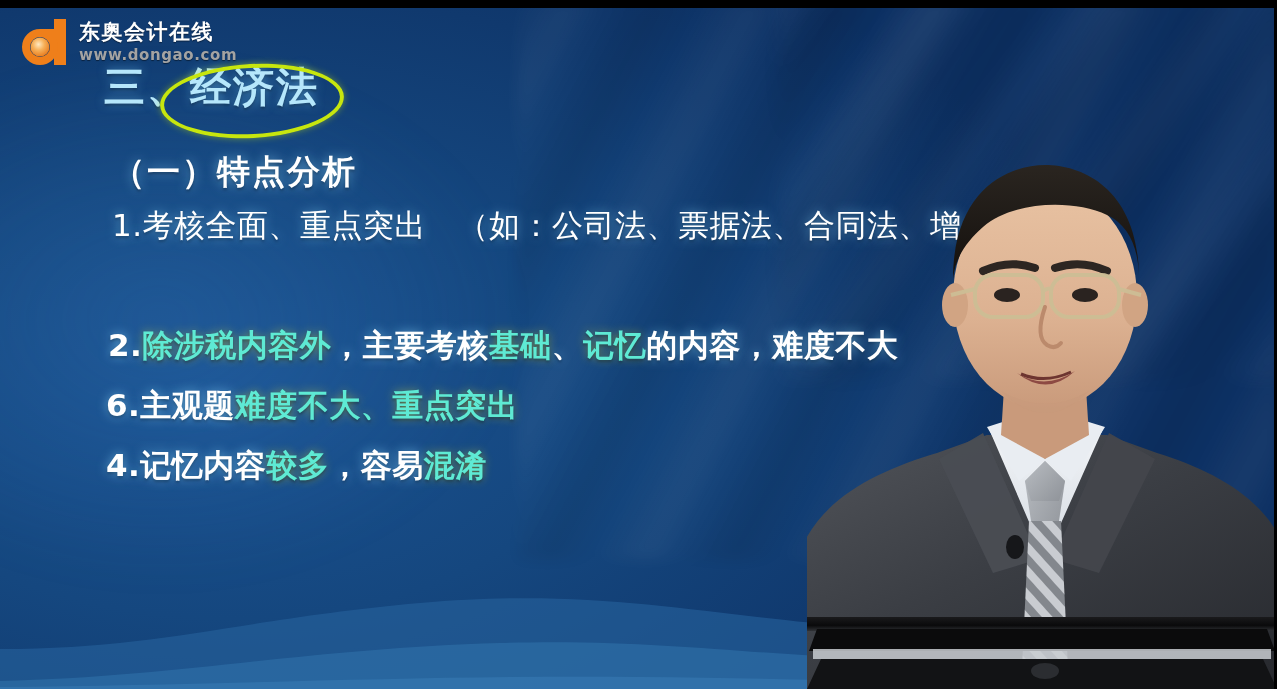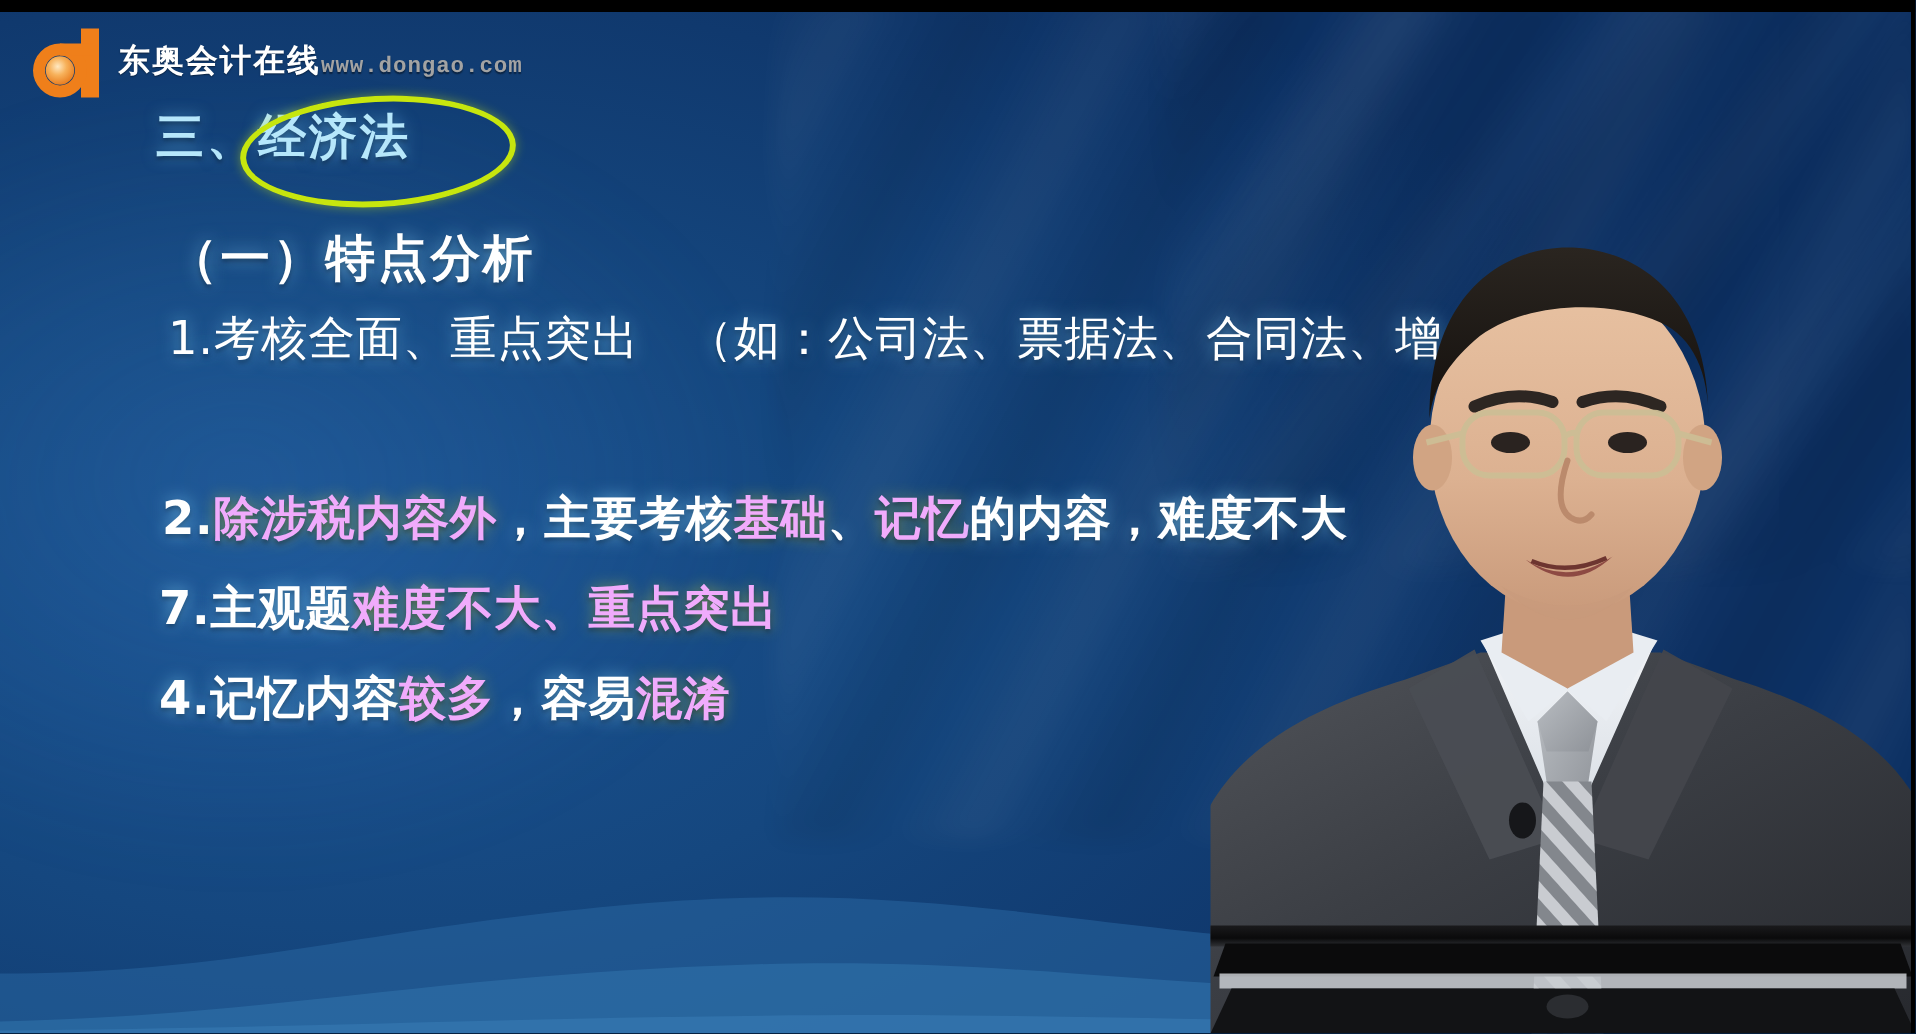--- a/index.html
+++ b/index.html
@@ -92,21 +92,21 @@
     display: flex;
     align-items: center;
     gap: 9px;
     z-index: 30;
   }
   .logo-mark {
     position: relative;
     width: 56px;
     height: 52px;
   }
-  .logo-text { display: flex; flex-direction: row; line-height: 1; font-family: Liberation Mono, monospace; }
+  .logo-text { display: flex; flex-direction: column; line-height: 1; }
   .logo-name {
     color: #ffffff;
     font-size: 21px;
     font-weight: 700;
     letter-spacing: 1.5px;
     text-shadow: 0 1px 1px rgba(0,0,0,.45);
   }
   .logo-url {
     color: #a3a3a3;
     font-size: 15px;
@@ -115,22 +115,22 @@
     margin-top: 5px;
     text-shadow: 0 1px 1px rgba(0,0,0,.45);
   }
 
   
   .slide { position: absolute; inset: 0; z-index: 20; }
 
   .heading {
     position: absolute;
     left: 104px;
-    top: 70px;
-    font-size: 32px;
+    top: 60px;
+    font-size: 41px;
     font-weight: 700;
     color: #b6e7fb;
     letter-spacing: 2px;
     white-space: nowrap;
     text-shadow: 0 0 10px rgba(120,210,255,.55), 0 2px 3px rgba(0,20,45,.6);
   }
   .ellipse {
     position: absolute;
     left: 160px;
     top: 64px;
@@ -158,21 +158,21 @@
   .line {
     position: absolute;
     font-size: 31px;
     font-weight: 400;
     letter-spacing: 0.5px;
     white-space: nowrap;
     color: #ffffff;
     text-shadow: 0 0 11px rgba(140,220,255,.62), 0 2px 3px rgba(0,22,48,.5);
   }
   .line .hl {
-    color: #f0abfc;
+    color: #5eead4;
     text-shadow: 0 0 10px rgba(235,230,40,.45), 0 2px 3px rgba(0,22,48,.5);
   }
 
   .l1  { left: 112px; top: 205px; }
   .l1b { left: 78px;  top: 265px; }
   .l2  { left: 108px; top: 325px; font-weight: 700; }
   .l3  { left: 106px; top: 385px; font-weight: 700; }
   .l4  { left: 106px; top: 445px; font-weight: 700; }
 
   
@@ -229,21 +229,21 @@
 
   <div class="slide">
 
     <div class="heading">三、经济法</div>
     <div class="ellipse"></div>
 
     <div class="subheading">（一）特点分析</div>
 
     <div class="line l1"><span>1.考核全面、重点突出　（如：公司法、票据法、合同法、增</span></div>
     <div class="line l2"><span>2.</span><span class="hl">除涉税内容外</span><span>，主要考核</span><span class="hl">基础</span><span>、</span><span class="hl">记忆</span><span>的内容，难度不大</span></div>
-    <div class="line l3"><span>7.主观题</span><span class="hl">难度不大、重点突出</span></div>
+    <div class="line l3"><span>6.主观题</span><span class="hl">难度不大、重点突出</span></div>
     <div class="line l4"><span>4.记忆内容</span><span class="hl">较多</span><span>，容易</span><span class="hl">混淆</span></div>
 
   </div>
 
   <div class="presenter">
     <svg viewBox="0 0 470 560" preserveAspectRatio="none">
       <defs>
         <linearGradient id="suit" x1="0" y1="0" x2="1" y2="1">
           <stop offset="0%" stop-color="#51545a"></stop>
           <stop offset="45%" stop-color="#3b3e44"></stop>

